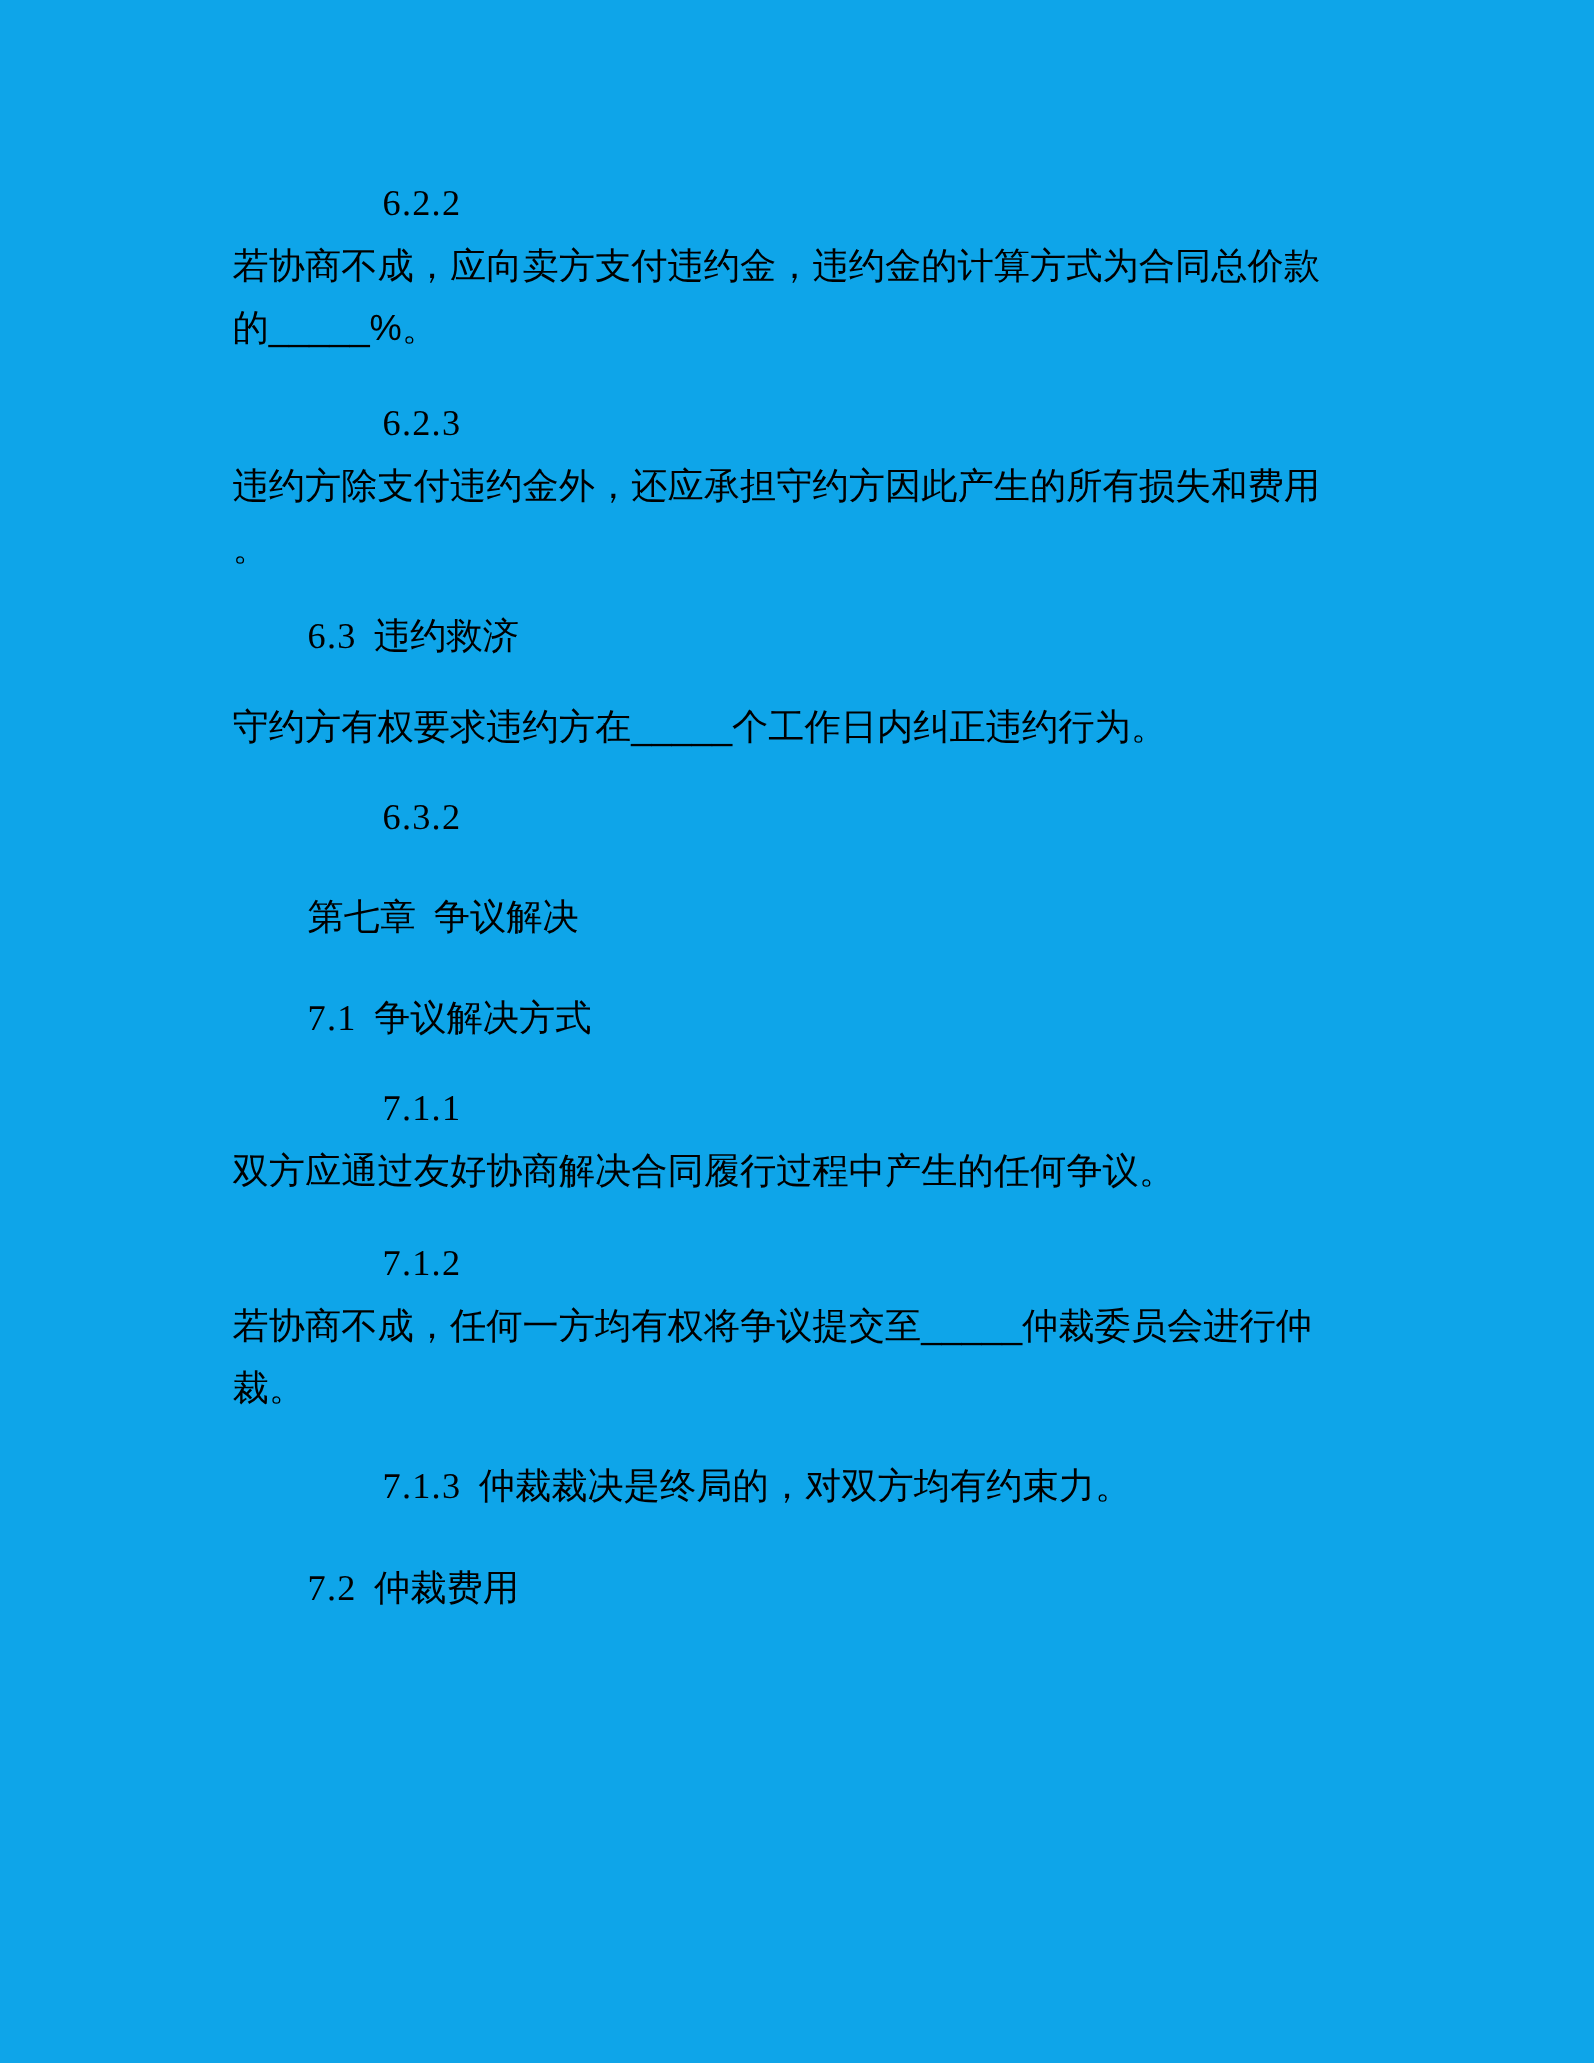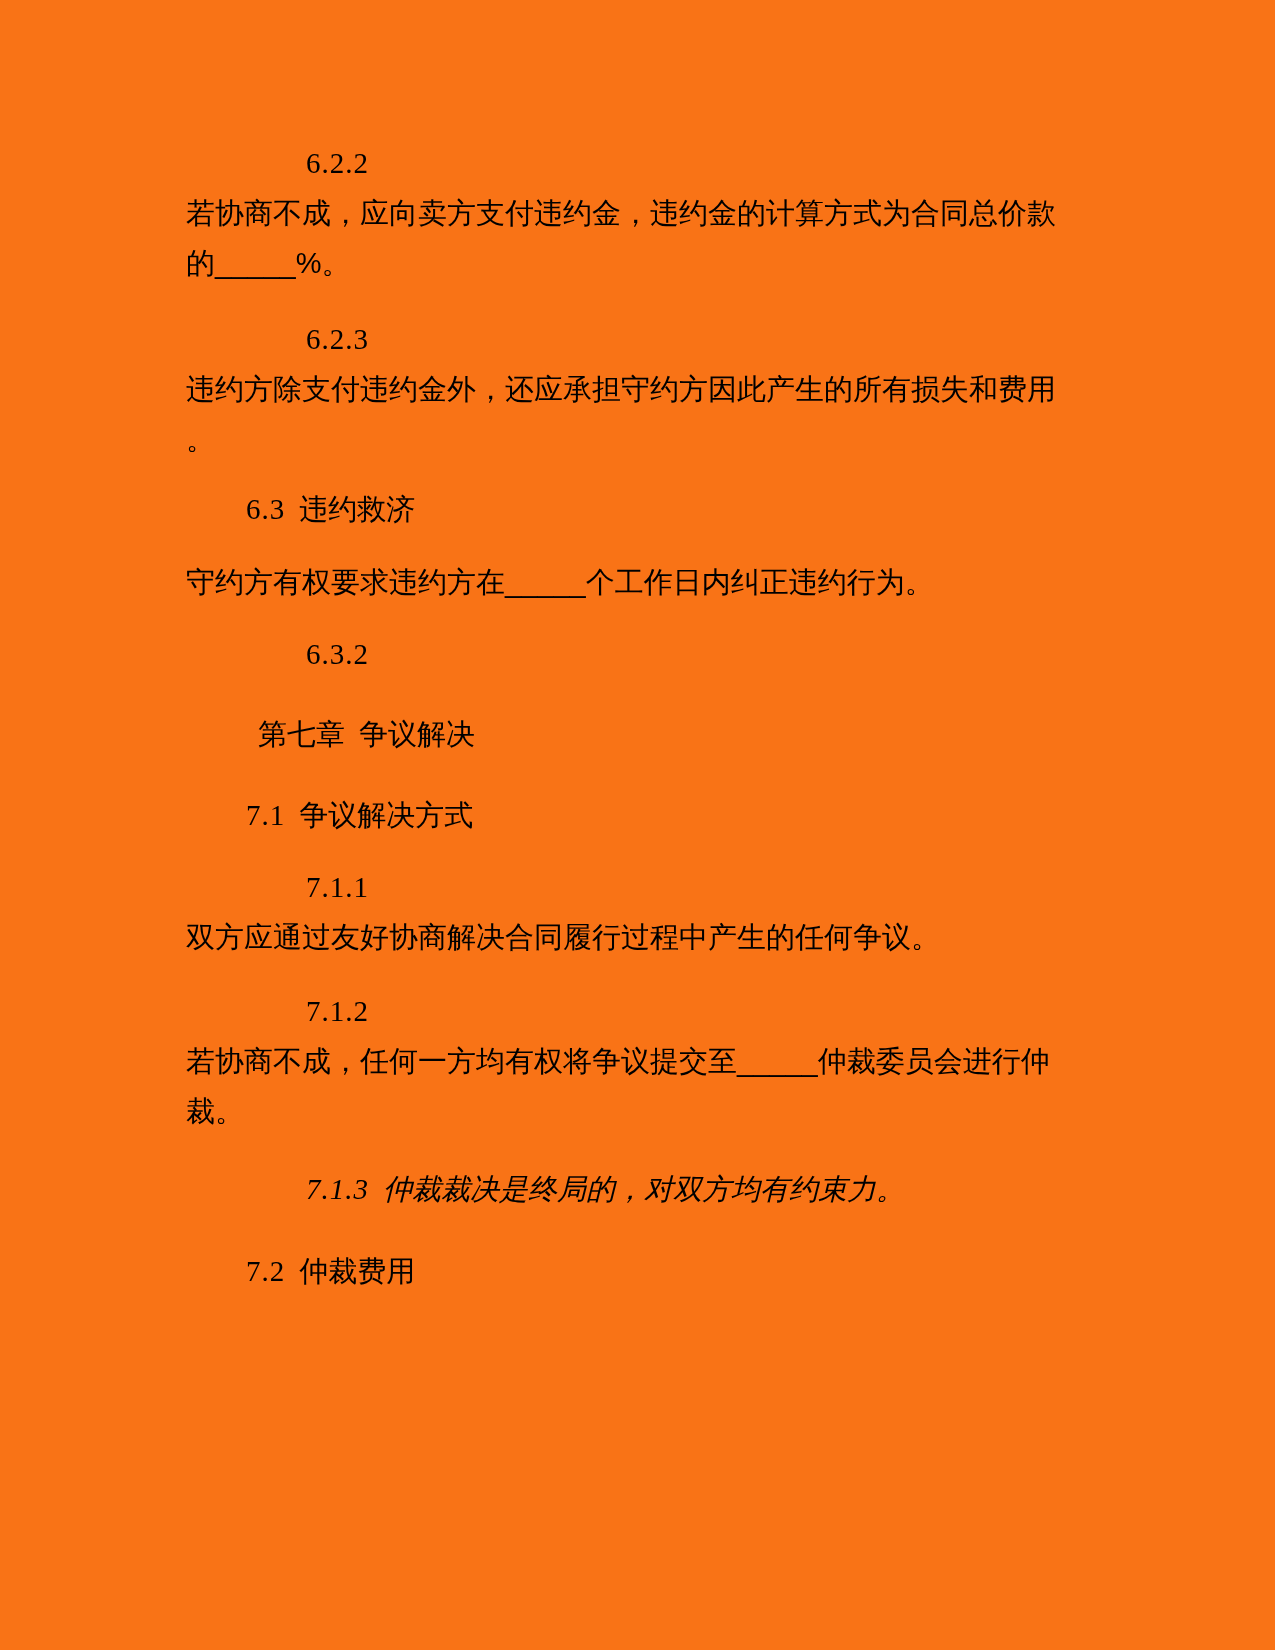--- a/index.html
+++ b/index.html
@@ -4,49 +4,48 @@
 <style>
   html, body {
     margin: 0;
     padding: 0;
     background: #ffffff;
   }
   .page {
     position: relative;
     width: 1275px;
     height: 1650px;
-    background: #f97316;
+    background: #0ea5e9;
     overflow: hidden;
     box-sizing: border-box;
     padding: 138px 0 0 186px;
     color: #000000;
     font-family: "Liberation Sans", sans-serif;
     font-size: 29px;
     line-height: 50px;
   }
   .doc {
     width: 880px;
   }
   .para { margin: 0; }
   .clause-text {
     word-break: break-all;
     line-break: anywhere;
     text-align: left;
   }
   .num-line { padding-left: 120px; }
   .indent-head { padding-left: 60px; }
-  .indent-num { padding-left: 120px; font-style: italic; }
+  .indent-num { padding-left: 120px; }
   .num {
     font-family: "Liberation Serif", serif;
     letter-spacing: 1px;
   }
   .num-cjk {
     font-family: Liberation Serif, serif;
     letter-spacing: 0;
-    margin-left: 12px;
   }
   .title { margin-left: 14px; }
 </style>
 </head>
 <body>
 
 <div class="page">
   <div class="doc">
 
     <div class="para">

